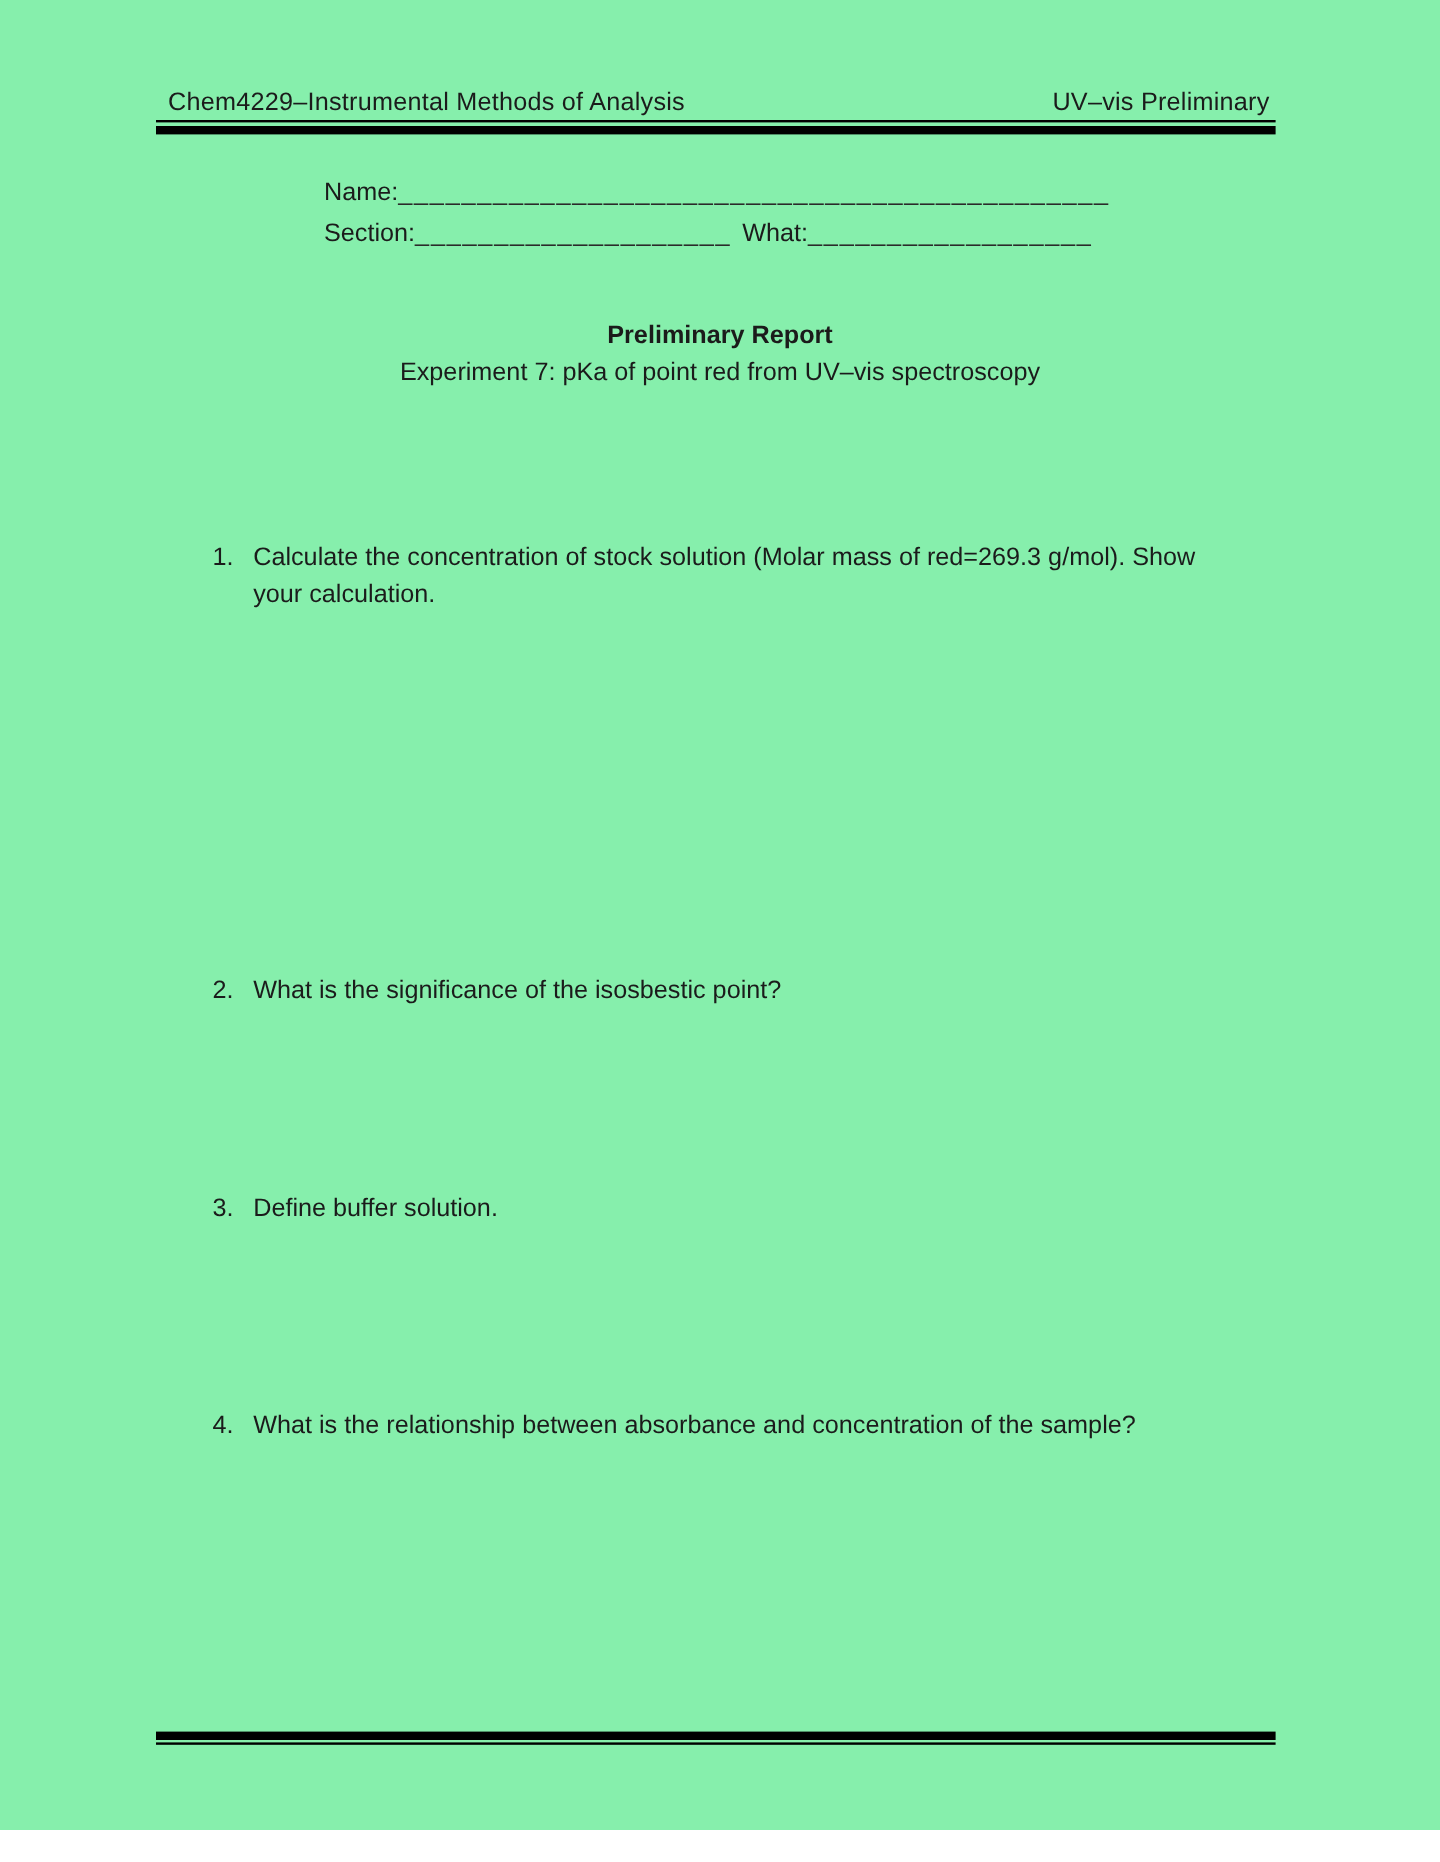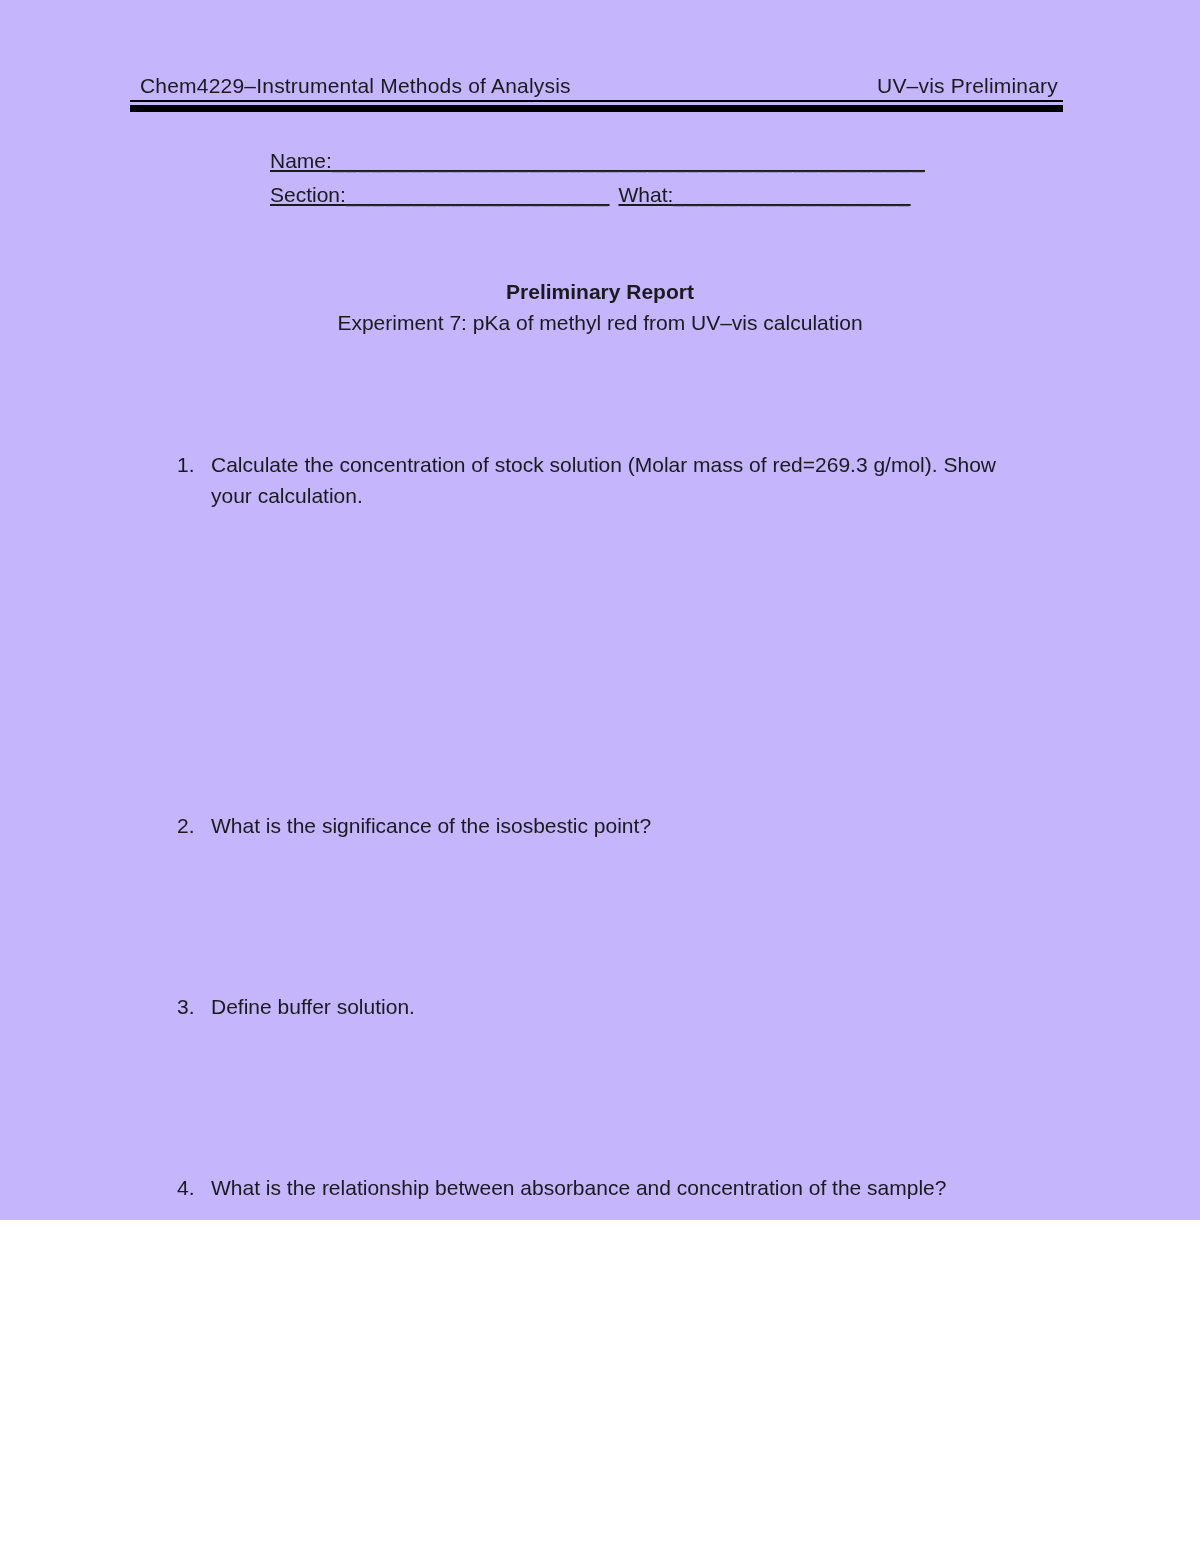--- a/index.html
+++ b/index.html
@@ -1,21 +1,21 @@
 <!DOCTYPE html>
 <html><head>
 <meta charset="utf-8">
 <style>
   * { margin: 0; padding: 0; box-sizing: border-box; }
   html, body { background: #ffffff; }
   .page {
     position: relative;
     width: 1200px;
-    height: 1220px;
-    background: #c4b5fd;
+    height: 1525px;
+    background: #86efac;
     font-family: "Liberation Sans", sans-serif;
     color: #1b1b1b;
     overflow: hidden;
   }
   .header-row {
     position: absolute;
     top: 74px;
     left: 140px;
     width: 918px;
     display: flex;
@@ -29,32 +29,31 @@
   .rule-thick-bot   { top: 1443px; height: 7px; }
   .rule-thin-bot    { top: 1452px; height: 2px; }
 
   .fields {
     position: absolute;
     top: 144px;
     left: 270px;
     font-size: 21px;
     line-height: 34px;
     white-space: nowrap;
-    text-decoration: underline;
   }
   .field-row { display: flex; align-items: baseline; }
   .blank {
     letter-spacing: 1.5px;
     color: #2a2a2a;
   }
   .date-label { margin-left: 9px; }
 
   .title-block {
     position: absolute;
-    top: 276px;
+    top: 264px;
     left: 0;
     width: 1200px;
     text-align: center;
     font-size: 21px;
     line-height: 31px;
   }
   .title-block .heading { font-weight: bold; }
 
   .question {
     position: absolute;
@@ -92,21 +91,21 @@
     <div class="field-row">
       <span>Section:</span>
         <span class="blank">____________________</span>
         <span class="date-label">What:</span>
         <span class="blank">__________________</span>
     </div>
   </div>
 
   <div class="title-block">
     <div class="heading">Preliminary Report</div>
-    <div class="subtitle">Experiment 7: pKa of methyl red from UV–vis calculation</div>
+    <div class="subtitle">Experiment 7: pKa of point red from UV–vis spectroscopy</div>
   </div>
 
   <div class="question q1">
     <span class="q-num">1.</span>
     <span class="q-text">Calculate the concentration of stock solution (Molar mass of red=269.3 g/mol). Show your calculation.</span>
   </div>
 
   <div class="question q2">
     <span class="q-num">2.</span>
     <span class="q-text">What is the significance of the isosbestic point?</span>

